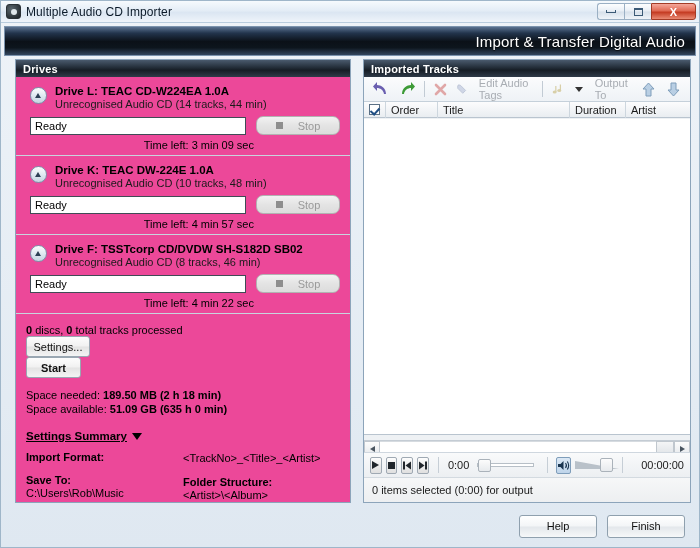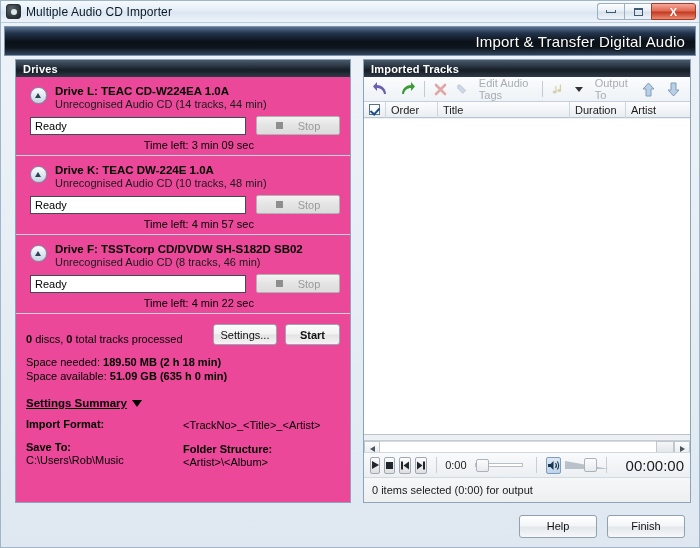--- a/index.html
+++ b/index.html
@@ -102,30 +102,30 @@
   }
   .drive-name { font-weight: bold; font-size: 11.5px; color: #000; }
   .drive-sub { font-size: 11px; color: #1a1a1a; margin-top: 1px; }
   .status-line { display: flex; align-items: center; margin-top: 6px; padding-left: 4px; }
   .status-field {
     flex: 1; height: 18px; border: 1px solid #404b56; background: #fff;
     font-size: 11px; color: #000; display: flex; align-items: center; padding-left: 4px;
   }
   .stop-btn {
     width: 84px; height: 19px; margin-left: 10px; border: 1px solid #b2b2b2;
-    border-radius: 2px;
+    border-radius: 7px;
     background: linear-gradient(180deg,#f2f2f2 0%, #e4e4e4 50%, #dcdcdc 100%);
     color: #9a9a9a; font-size: 11px;
     display: flex; align-items: center; justify-content: center; gap: 15px;
   }
   .stop-sq { width: 7px; height: 7px; background: #8e8e8e; }
   .time-left { text-align: right; font-size: 11px; color: #000; margin-top: 4px; padding-right: 86px; }
 
   .summary-area { padding: 10px 10px 4px 10px; }
-  .proc-line { display: flex; align-items: flex-end; }
+  .proc-line { display: flex; align-items: flex-start; flex-direction: column; }
   .proc-text { font-size: 11px; color: #000; flex: 1; }
   .proc-text b { font-weight: bold; }
   .btn {
     height: 21px; border: 1px solid #9aa7b2; border-radius: 3px;
     background: linear-gradient(180deg,#fdfdfd 0%, #f1f1f1 48%, #e3e3e3 52%, #f4f4f4 100%);
     font-size: 11px; color: #111; display: flex; align-items: center; justify-content: center;
   }
   .btn-settings { width: 64px; margin-right: 8px; }
   .btn-start { width: 55px; font-weight: bold; }
   .space-block { margin-top: 10px; font-size: 11px; color: #000; line-height: 14px; }
@@ -202,21 +202,21 @@
   .seek { width: 92px; margin: 0 4px; }
   .seek-thumb { position: absolute; left: 0; top: -5px; width: 13px; height: 13px;
                 border: 1px solid #aab2ba; border-radius: 2px;
                 background: linear-gradient(180deg,#fcfcfc,#e7eaed); }
   .vol-wrap { width: 62px; position: relative; height: 14px; display: flex; align-items: center; }
   .vol-tri { position: absolute; left: 0; bottom: 3px; width: 0; height: 0;
              border-left: 44px solid #b9c1c9; border-top: 8px solid transparent; }
   .vol-thumb { position: absolute; right: 0; top: 0; width: 13px; height: 14px;
                border: 1px solid #aab2ba; border-radius: 2px;
                background: linear-gradient(180deg,#fcfcfc,#e7eaed); }
-  .tc { font-size: 15px; color: #1a1a1a; margin-left: 10px; }
+  .tc { font-size: 11px; color: #1a1a1a; margin-left: 10px; }
 
   .statusbar {
     position: absolute; left: 0; right: 0; bottom: 0; height: 25px;
     background: linear-gradient(180deg,#f6f7f8 0%,#edeff1 100%);
     display: flex; align-items: center; padding-left: 8px;
     border-top: 1px solid #d3dae0;
     font-size: 11px; color: #1a1a1a;
   }
 
   

